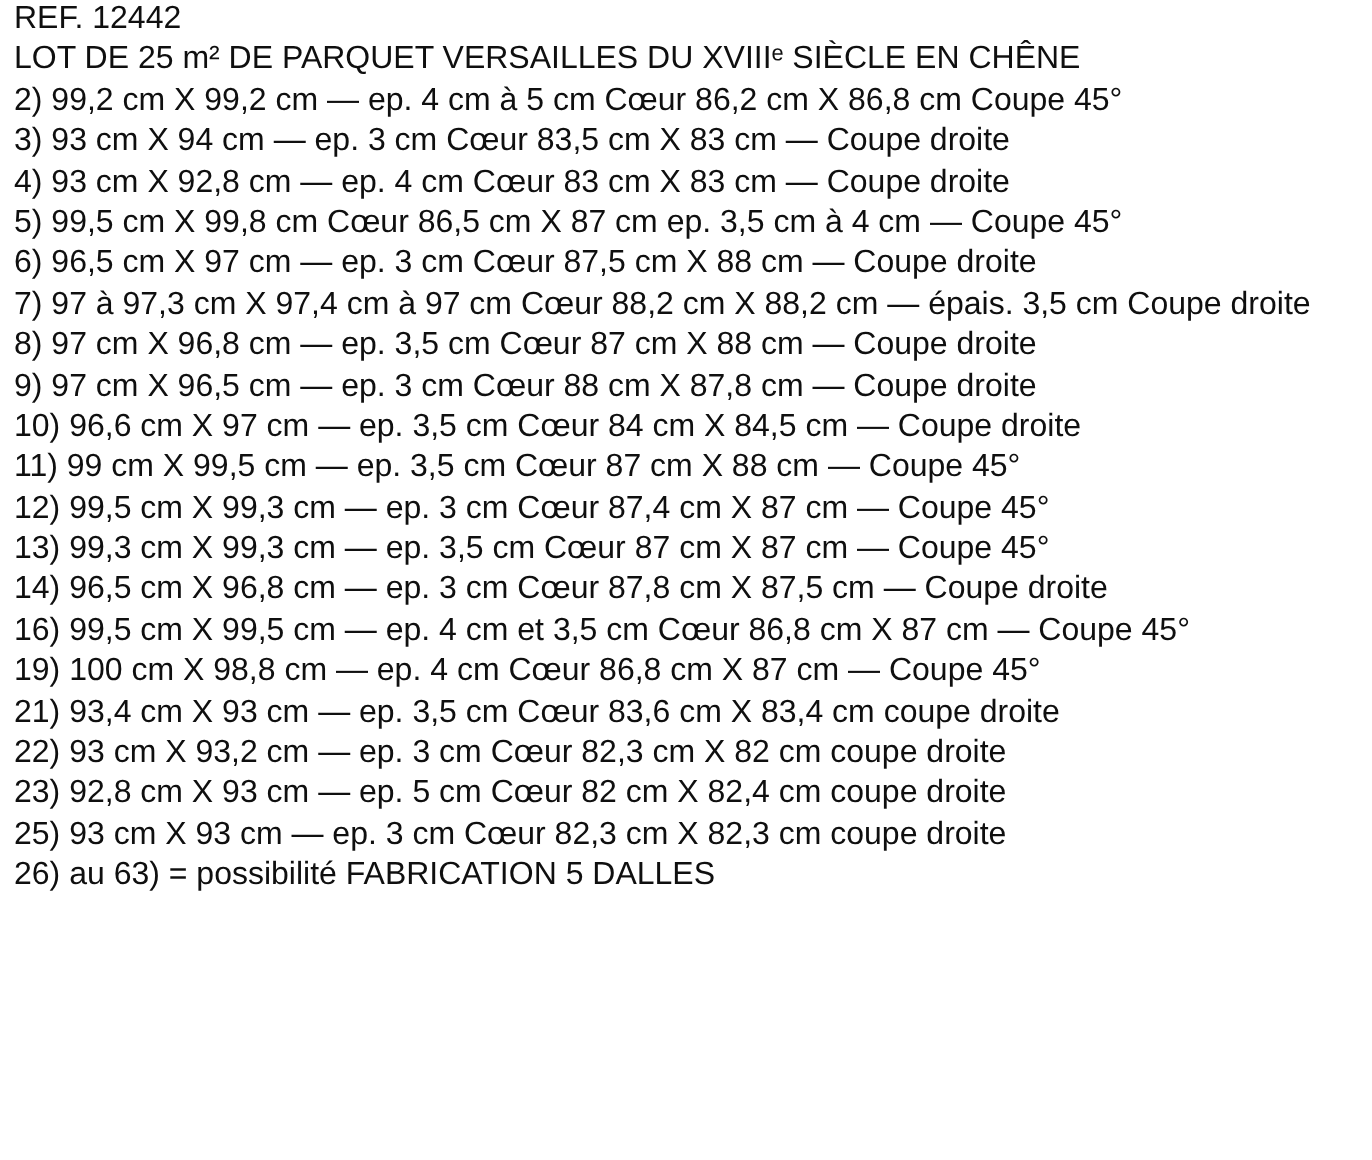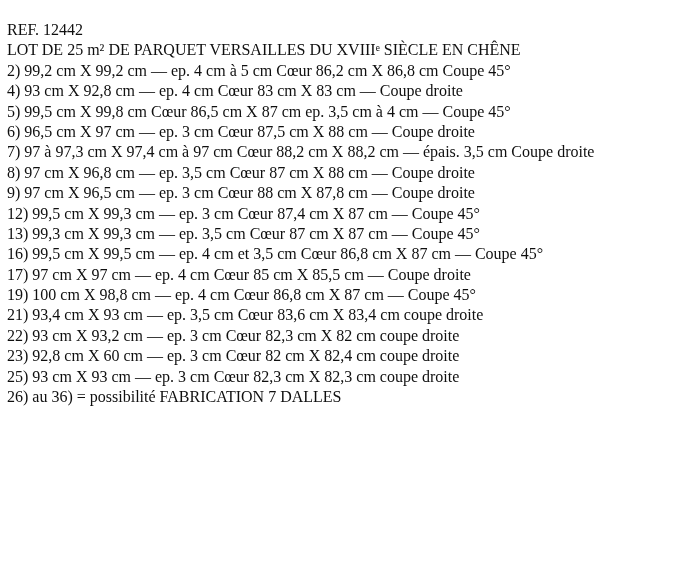--- a/index.html
+++ b/index.html
@@ -9,48 +9,51 @@
   }
   body {
     width: 686px;
     height: 580px;
     overflow: hidden;
   }
   .doc {
     box-sizing: border-box;
     width: 686px;
     height: 580px;
-    padding: 20px 2px 0 7px;
-    font-family: Liberation Serif, serif;
+    padding: 0 2px 0 7px;
+    font-family: Liberation Sans, sans-serif;
     font-size: 16px;
     line-height: 20.4px;
     color: #0f0f0f;
     white-space: nowrap;
     overflow: hidden;
   }
   .line {
     height: 20.4px;
   }
 </style>
 </head>
 <body>
 
 <div class="doc">
   <div class="line">REF. 12442</div>
   <div class="line">LOT DE 25 m² DE PARQUET VERSAILLES DU XVIIIᵉ SIÈCLE EN CHÊNE</div>
   <div class="line">2) 99,2 cm X 99,2 cm — ep. 4 cm à 5 cm Cœur 86,2 cm X 86,8 cm Coupe 45°</div>
+  <div class="line">3) 93 cm X 94 cm — ep. 3 cm Cœur 83,5 cm X 83 cm — Coupe droite</div>
   <div class="line">4) 93 cm X 92,8 cm — ep. 4 cm Cœur 83 cm X 83 cm — Coupe droite</div>
   <div class="line">5) 99,5 cm X 99,8 cm Cœur 86,5 cm X 87 cm ep. 3,5 cm à 4 cm — Coupe 45°</div>
   <div class="line">6) 96,5 cm X 97 cm — ep. 3 cm Cœur 87,5 cm X 88 cm — Coupe droite</div>
   <div class="line">7) 97 à 97,3 cm X 97,4 cm à 97 cm Cœur 88,2 cm X 88,2 cm — épais. 3,5 cm Coupe droite</div>
   <div class="line">8) 97 cm X 96,8 cm — ep. 3,5 cm Cœur 87 cm X 88 cm — Coupe droite</div>
   <div class="line">9) 97 cm X 96,5 cm — ep. 3 cm Cœur 88 cm X 87,8 cm — Coupe droite</div>
+  <div class="line">10) 96,6 cm X 97 cm — ep. 3,5 cm Cœur 84 cm X 84,5 cm — Coupe droite</div>
+  <div class="line">11) 99 cm X 99,5 cm — ep. 3,5 cm Cœur 87 cm X 88 cm — Coupe 45°</div>
   <div class="line">12) 99,5 cm X 99,3 cm — ep. 3 cm Cœur 87,4 cm X 87 cm — Coupe 45°</div>
   <div class="line">13) 99,3 cm X 99,3 cm — ep. 3,5 cm Cœur 87 cm X 87 cm — Coupe 45°</div>
+  <div class="line">14) 96,5 cm X 96,8 cm — ep. 3 cm Cœur 87,8 cm X 87,5 cm — Coupe droite</div>
   <div class="line">16) 99,5 cm X 99,5 cm — ep. 4 cm et 3,5 cm Cœur 86,8 cm X 87 cm — Coupe 45°</div>
-  <div class="line">17) 97 cm X 97 cm — ep. 4 cm Cœur 85 cm X 85,5 cm — Coupe droite</div>
   <div class="line">19) 100 cm X 98,8 cm — ep. 4 cm Cœur 86,8 cm X 87 cm — Coupe 45°</div>
   <div class="line">21) 93,4 cm X 93 cm — ep. 3,5 cm Cœur 83,6 cm X 83,4 cm coupe droite</div>
   <div class="line">22) 93 cm X 93,2 cm — ep. 3 cm Cœur 82,3 cm X 82 cm coupe droite</div>
-  <div class="line">23) 92,8 cm X 60 cm — ep. 3 cm Cœur 82 cm X 82,4 cm coupe droite</div>
+  <div class="line">23) 92,8 cm X 93 cm — ep. 5 cm Cœur 82 cm X 82,4 cm coupe droite</div>
   <div class="line">25) 93 cm X 93 cm — ep. 3 cm Cœur 82,3 cm X 82,3 cm coupe droite</div>
-  <div class="line">26) au 36) = possibilité FABRICATION 7 DALLES</div>
+  <div class="line">26) au 63) = possibilité FABRICATION 5 DALLES</div>
 </div>
 
 </body></html>

